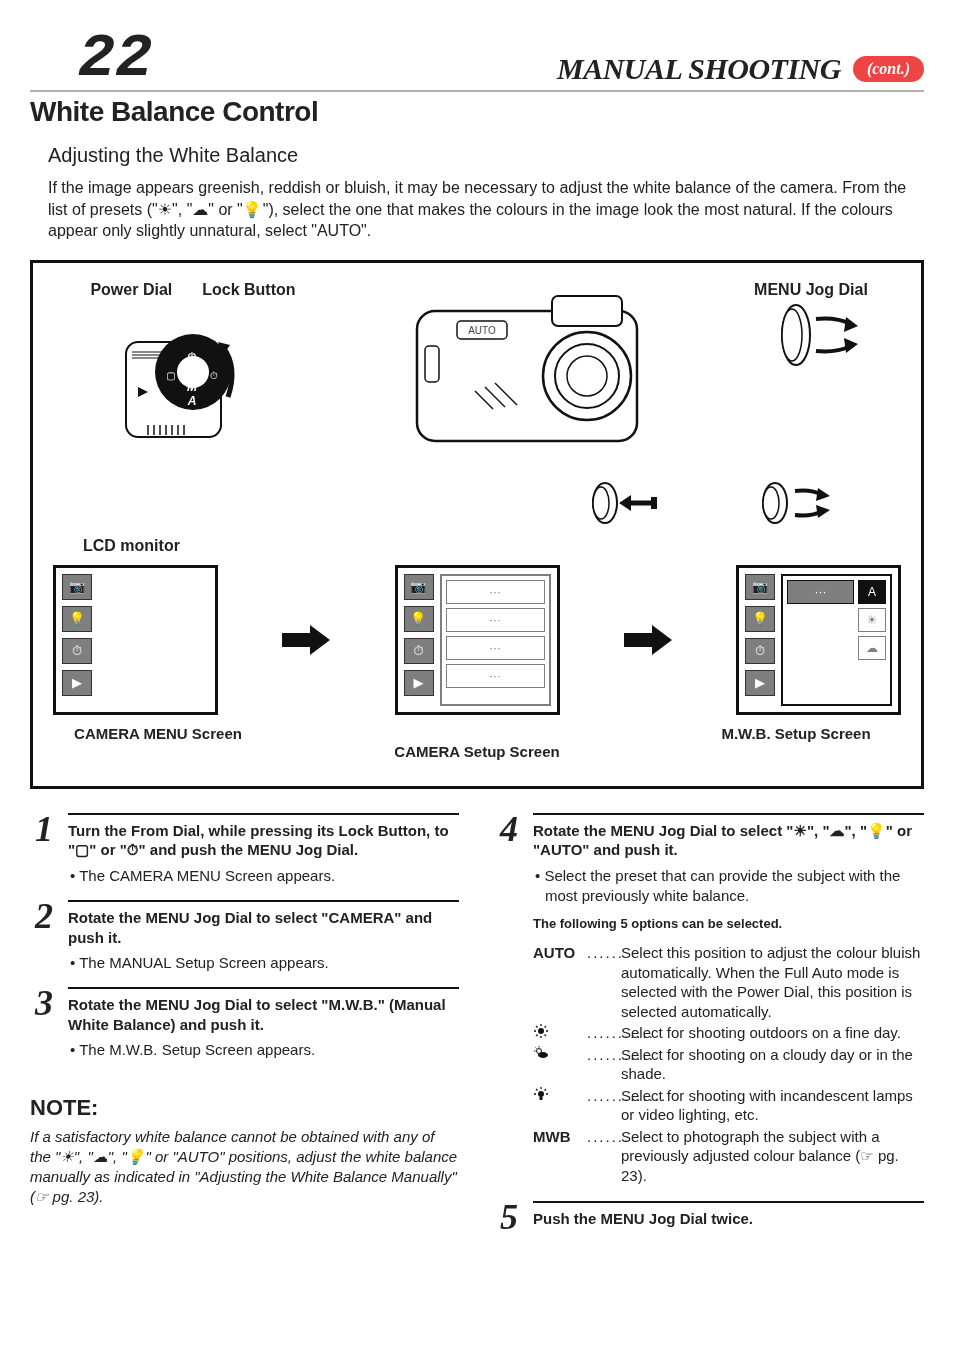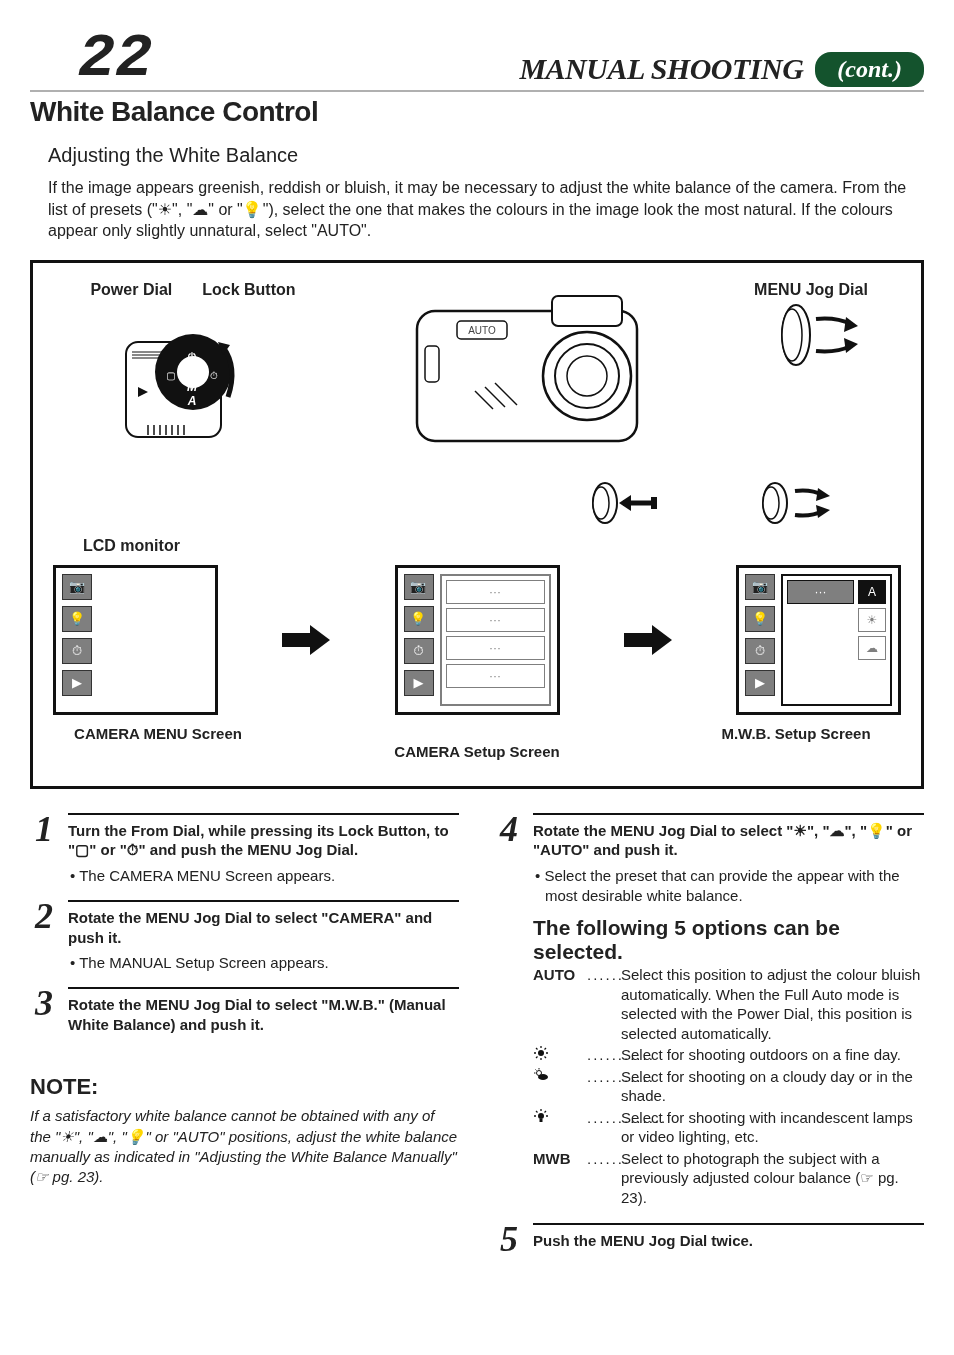--- a/index.html
+++ b/index.html
@@ -34,28 +34,28 @@
     font-style: italic;
     font-weight: bold;
     font-size: 30px;
     color: #222;
     padding-right: 10px;
     display: flex;
     align-items: center;
     letter-spacing: -0.5px;
   }
   .cont-pill {
-    background: #14532d;
+    background: #ef4444;
     color: #fff;
     font-family: Georgia, "Times New Roman", serif;
     font-style: italic;
     font-weight: bold;
-    font-size: 24px;
+    font-size: 16px;
     border-radius: 16px 16px 16px 16px;
-    padding: 4px 22px;
+    padding: 4px 14px;
     display: flex;
     align-items: center;
     margin-left: 2px;
   }
   .gray-rule {
     height: 2px;
     background: #b0b0b0;
     margin: 0px 0 4px 0;
   }
   .section-h1 {
@@ -233,22 +233,22 @@
     margin-top: 34px;
     margin-bottom: 6px;
   }
   .note-body {
     font-style: italic;
     font-size: 15px;
     line-height: 1.35;
   }
   .options-intro {
     font-weight: bold;
-    font-size: 21px;
-    margin: 10px 0 1px 0;
+    font-size: 13px;
+    margin: 10px 0 12px 0;
   }
   .opt-row {
     display: flex;
     align-items: flex-start;
     font-size: 15px;
     line-height: 1.3;
     margin-bottom: 2px;
   }
   .opt-key {
     width: 54px;
@@ -472,35 +472,36 @@
       <div class="step-body">
         <div class="step-title">Rotate the MENU Jog Dial to select "CAMERA" and push it.</div>
         <div class="step-bullet">The MANUAL Setup Screen appears.</div>
       </div>
     </div>
 
     <div class="step">
       <div class="step-num">3</div>
       <div class="step-body">
         <div class="step-title">Rotate the MENU Jog Dial to select "M.W.B." (Manual White Balance) and push it.</div>
+        <div class="step-bullet">The M.W.B. Setup Screen appears.</div>
       </div>
     </div>
 
     <div class="note-heading">NOTE:</div>
     <div class="note-body">If a satisfactory white balance cannot be obtained with any of the "☀", "☁", "💡" or "AUTO" positions, adjust the white balance manually as indicated in "Adjusting the White Balance Manually" (☞ pg. 23).</div>
 
   </div>
 
   <div class="col">
 
     <div class="step">
       <div class="step-num">4</div>
       <div class="step-body">
         <div class="step-title">Rotate the MENU Jog Dial to select "☀", "☁", "💡" or "AUTO" and push it.</div>
-        <div class="step-bullet">Select the preset that can provide the appear with the most desirable white balance.</div>
+        <div class="step-bullet">Select the preset that can provide the subject with the most previously white balance.</div>
 
         <div class="options-intro">The following 5 options can be selected.</div>
 
         <div class="opt-row">
           <div class="opt-key">AUTO</div>
           <div class="opt-dots">......</div>
           <div class="opt-desc">Select this position to adjust the colour bluish automatically. When the Full Auto mode is selected with the Power Dial, this position is selected automatically.</div>
         </div>
 
         <div class="opt-row">

